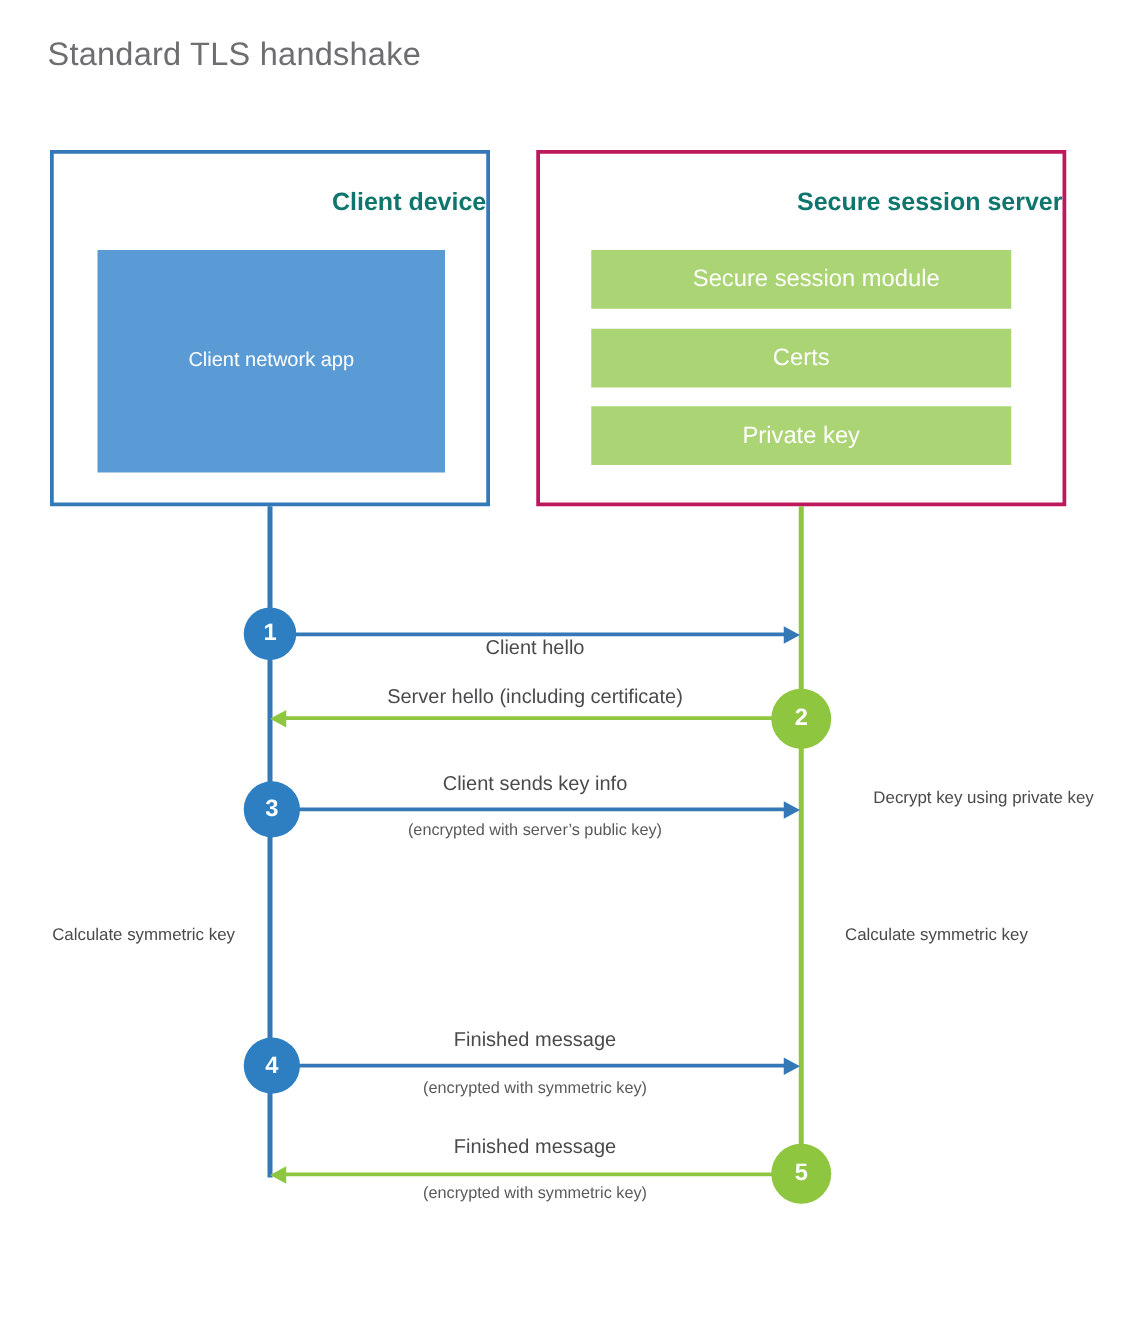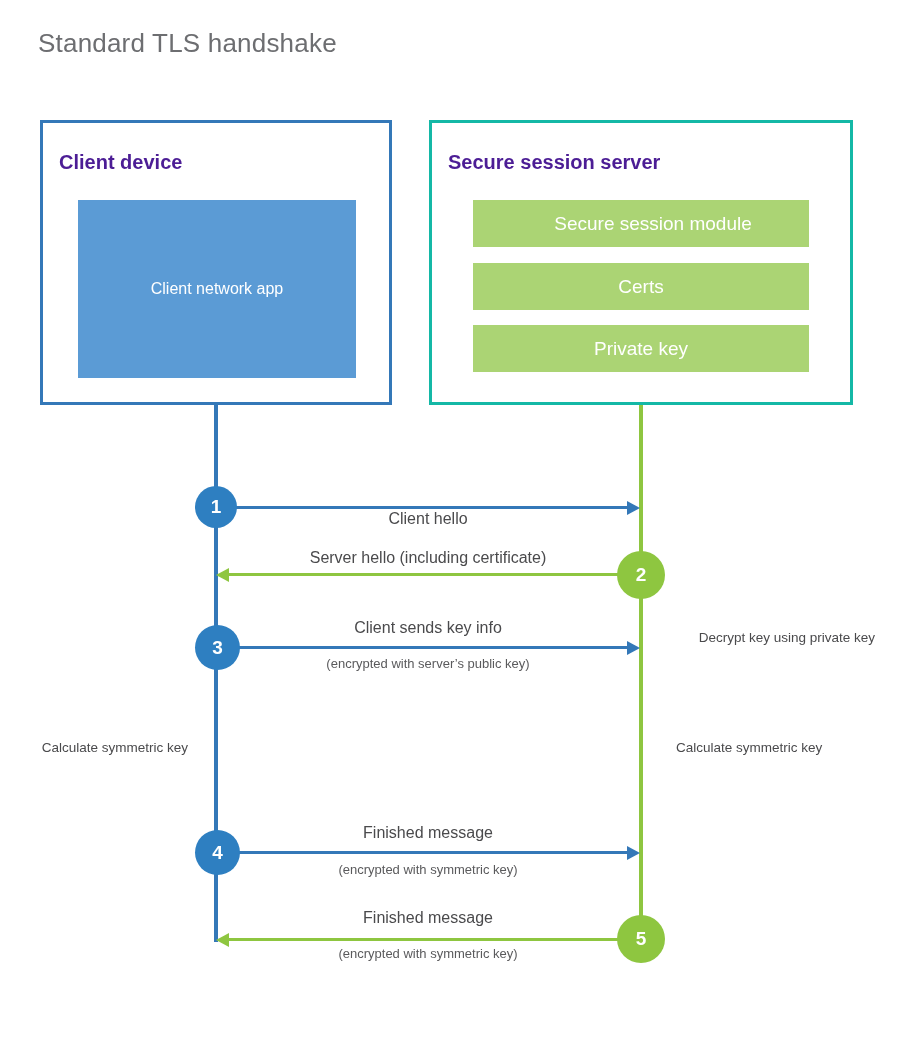--- a/index.html
+++ b/index.html
@@ -38,31 +38,31 @@
     top: 120px;
     width: 352px;
     height: 285px;
     border: 3px solid #3478b8;
   }
   #server-box {
     left: 429px;
     top: 120px;
     width: 424px;
     height: 285px;
-    border: 3px solid #14b8a6;
+    border: 3px solid #be185d;
   }
   .party-title {
     position: absolute;
     left: 16px;
     right: 0;
     top: 28px;
-    text-align: left;
+    text-align: right;
     font-size: 20px;
     font-weight: bold;
-    color: #4c1d95;
+    color: #0f766e;
   }
 
   
   #client-app {
     position: absolute;
     left: 35px;
     top: 77px;
     width: 278px;
     height: 178px;
     background: #5b9bd5;

